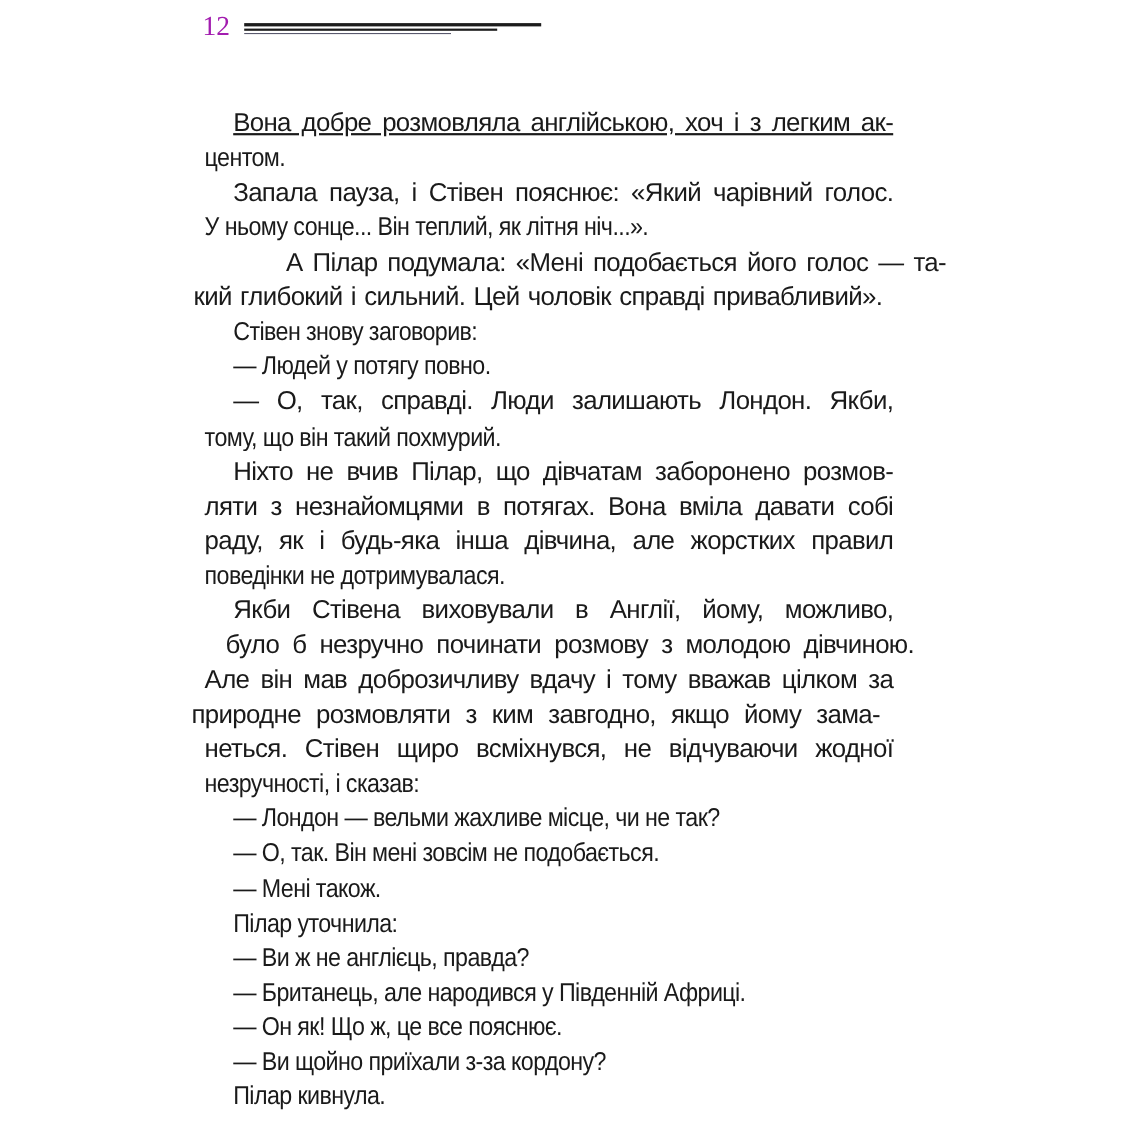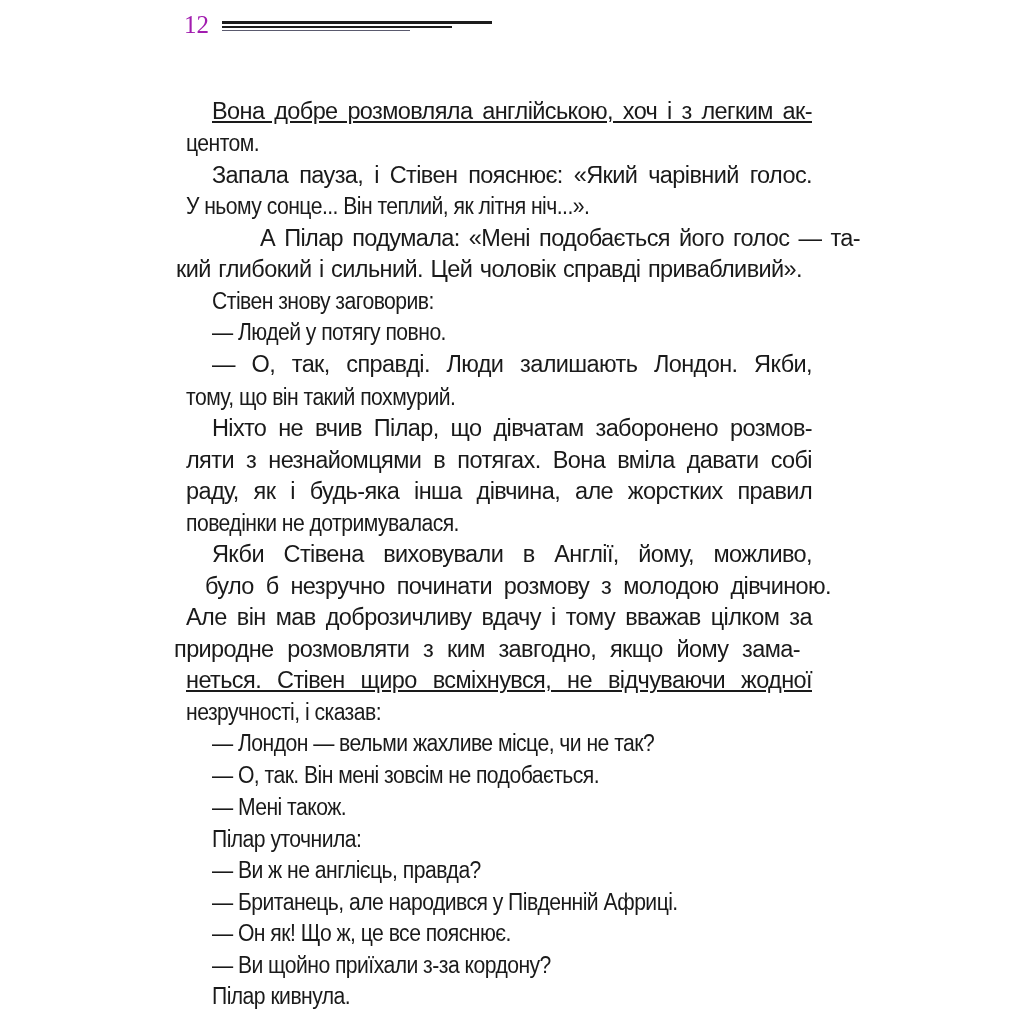--- a/index.html
+++ b/index.html
@@ -66,21 +66,21 @@
       <div class="text-line justify" style="left: 212px; top: 349px; width: 600px; white-space: normal; text-align-last: justify;">— О, так, справді. Люди залишають Лондон. Якби,</div>
       <div class="text-line" style="left: 186px; top: 382px; transform: scaleX(0.9);">тому, що він такий похмурий.</div>
       <div class="text-line justify" style="left: 212px; top: 413px; width: 600px; white-space: normal; text-align-last: justify;">Ніхто не вчив Пілар, що дівчатам заборонено розмов-</div>
       <div class="text-line justify" style="left: 186px; top: 445px; width: 626px; white-space: normal; text-align-last: justify;">ляти з незнайомцями в потягах. Вона вміла давати собі</div>
       <div class="text-line justify" style="left: 186px; top: 476px; width: 626px; white-space: normal; text-align-last: justify;">раду, як і будь-яка інша дівчина, але жорстких правил</div>
       <div class="text-line" style="left: 186px; top: 508px; transform: scaleX(0.9);">поведінки не дотримувалася.</div>
       <div class="text-line justify" style="left: 212px; top: 539px; width: 600px; white-space: normal; text-align-last: justify;">Якби Стівена виховували в Англії, йому, можливо,</div>
       <div class="text-line justify" style="left: 186px; top: 571px; width: 626px; white-space: normal; text-align-last: justify; margin-left: 19px;">було б незручно починати розмову з молодою дівчиною.</div>
       <div class="text-line justify" style="left: 186px; top: 602px; width: 626px; white-space: normal; text-align-last: justify;">Але він мав доброзичливу вдачу і тому вважав цілком за</div>
       <div class="text-line justify" style="left: 174px; top: 634px; width: 626px; white-space: normal; text-align-last: justify;">природне розмовляти з ким завгодно, якщо йому зама-</div>
-      <div class="text-line justify" style="left: 186px; top: 665px; width: 626px; white-space: normal; text-align-last: justify; text-decoration: underline;">неться. Стівен щиро всміхнувся, не відчуваючи жодної</div>
+      <div class="text-line justify" style="left: 186px; top: 665px; width: 626px; white-space: normal; text-align-last: justify;">неться. Стівен щиро всміхнувся, не відчуваючи жодної</div>
       <div class="text-line" style="left: 186px; top: 697px; transform: scaleX(0.9);">незручності, і сказав:</div>
       <div class="text-line" style="left: 212px; top: 728px; transform: scaleX(0.9);">— Лондон — вельми жахливе місце, чи не так?</div>
       <div class="text-line" style="left: 212px; top: 760px; transform: scaleX(0.9);">— О, так. Він мені зовсім не подобається.</div>
       <div class="text-line" style="left: 212px; top: 792px; transform: scaleX(0.9);">— Мені також.</div>
       <div class="text-line" style="left: 212px; top: 824px; transform: scaleX(0.9);">Пілар уточнила:</div>
       <div class="text-line" style="left: 212px; top: 855px; transform: scaleX(0.9);">— Ви ж не англієць, правда?</div>
       <div class="text-line" style="left: 212px; top: 887px; transform: scaleX(0.9);">— Британець, але народився у Південній Африці.</div>
       <div class="text-line" style="left: 212px; top: 918px; transform: scaleX(0.9);">— Он як! Що ж, це все пояснює.</div>
       <div class="text-line" style="left: 212px; top: 950px; transform: scaleX(0.9);">— Ви щойно приїхали з-за кордону?</div>
       <div class="text-line" style="left: 212px; top: 981px; transform: scaleX(0.9);">Пілар кивнула.</div>

